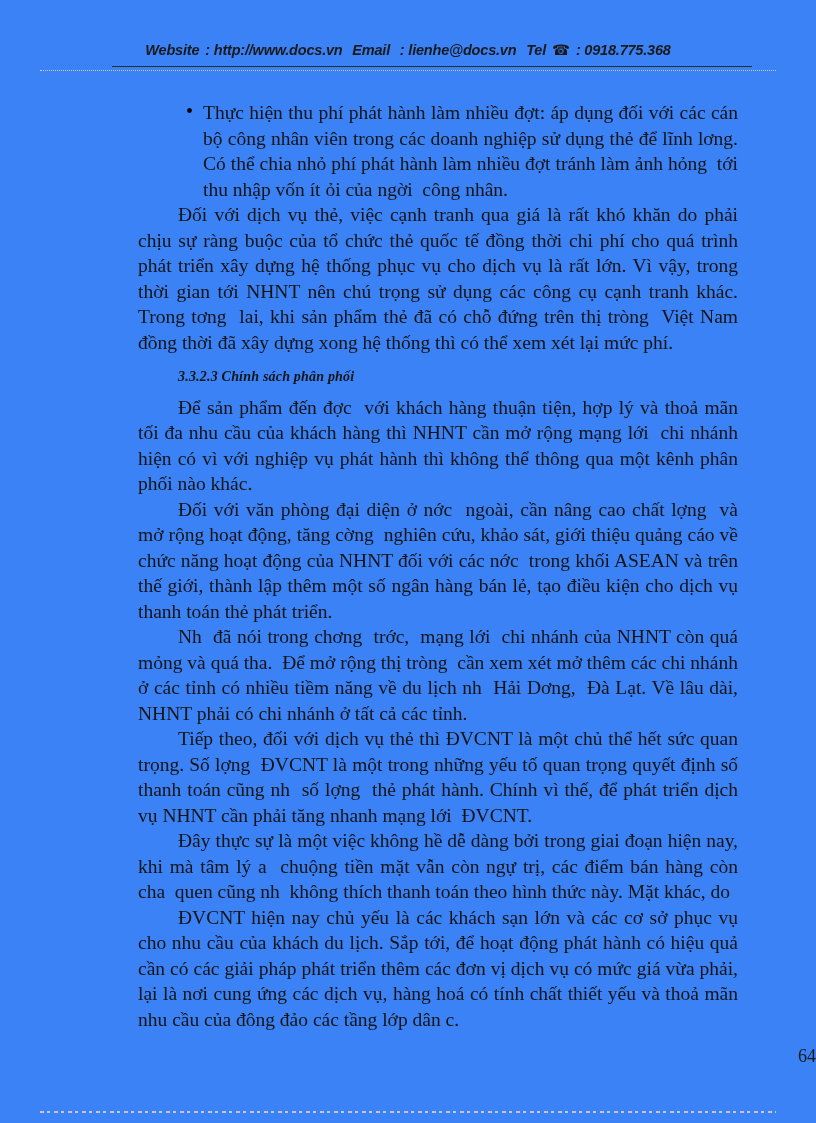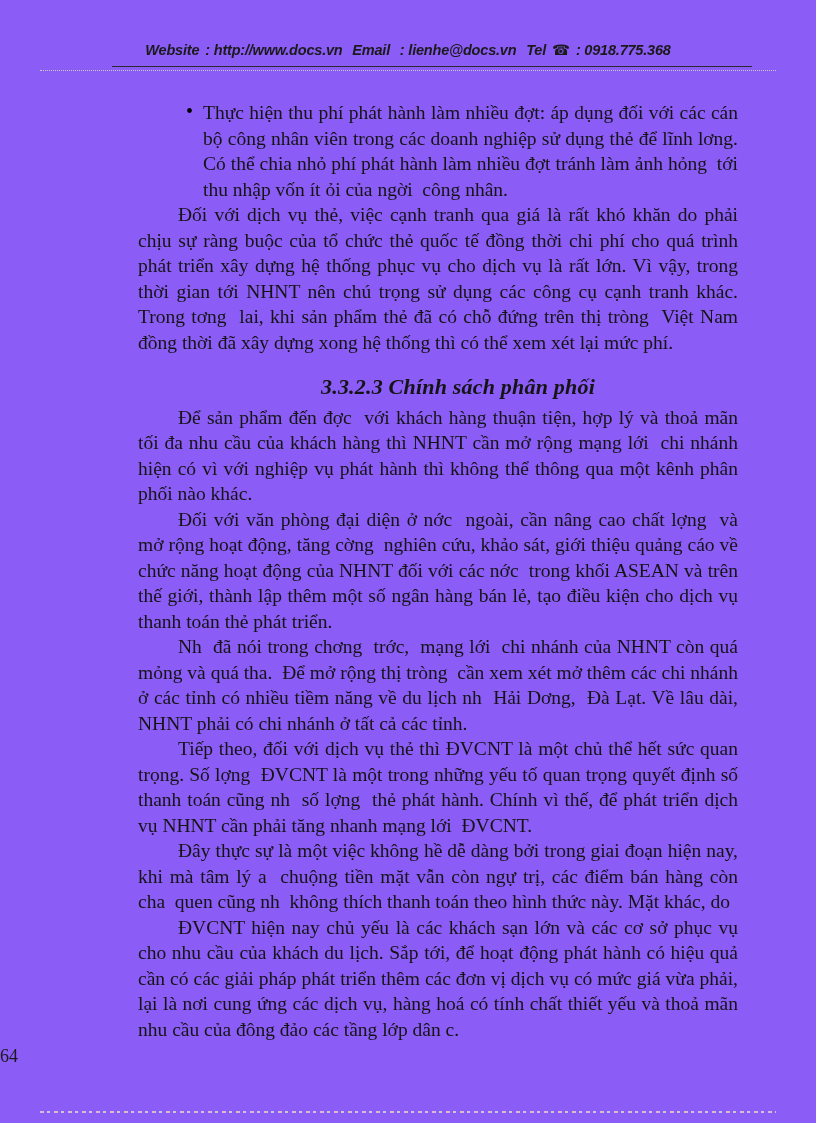--- a/index.html
+++ b/index.html
@@ -4,21 +4,21 @@
 <style>
   * { margin: 0; padding: 0; box-sizing: border-box; }
   html, body { background: #ffffff; }
   body {
     width: 816px; height: 1123px;
     font-family: "Liberation Serif", "DejaVu Serif", serif;
     color: #141414;
     position: relative;
     overflow: hidden;
   }
-  .page { position: absolute; inset: 0; background: #8b5cf6; }
+  .page { position: absolute; inset: 0; background: #3b82f6; }
 
   
   .header {
     position: absolute; top: 42px; left: 0; width: 816px;
     text-align: center;
     font-family: "Liberation Sans", "DejaVu Sans", sans-serif;
     font-style: italic; font-weight: bold;
     font-size: 14.5px; letter-spacing: -0.2px;
     color: #1a1a1a; white-space: nowrap;
   }
@@ -43,30 +43,30 @@
   ul.bullet-list li {
     position: relative;
     margin-left: 65px; width: 535px;
   }
   ul.bullet-list li .dot {
     position: absolute; left: -17px; top: -1px;
     font-size: 20px; color: #000;
   }
   p.para { text-indent: 40px; }
   h3.section-heading {
-    font-size: 22px; font-weight: bold; font-style: italic;
-    text-indent: 40px; text-align: center;
-    margin-top: 19px; margin-bottom: 5px;
+    font-size: 14px; font-weight: bold; font-style: italic;
+    text-indent: 40px; text-align: left;
+    margin-top: 9px; margin-bottom: 5px;
     letter-spacing: 0.2px;
   }
 
   
   .page-number {
     position: absolute; top: 1046px; left: 0; width: 816px;
-    text-align: left; font-size: 18px; color: #1a1a1a;
+    text-align: right; font-size: 18px; color: #1a1a1a;
   }
   .bottom-dotted-line {
     position: absolute; top: 1111px; left: 40px; width: 736px; height: 2px;
     background: repeating-linear-gradient(90deg,
       #e7c9ce 0px, #e7c9ce 4px,
       transparent 4px, transparent 7px,
       #d2dccf 7px, #d2dccf 10px,
       transparent 10px, transparent 14px);
     opacity: 0.85;
   }

